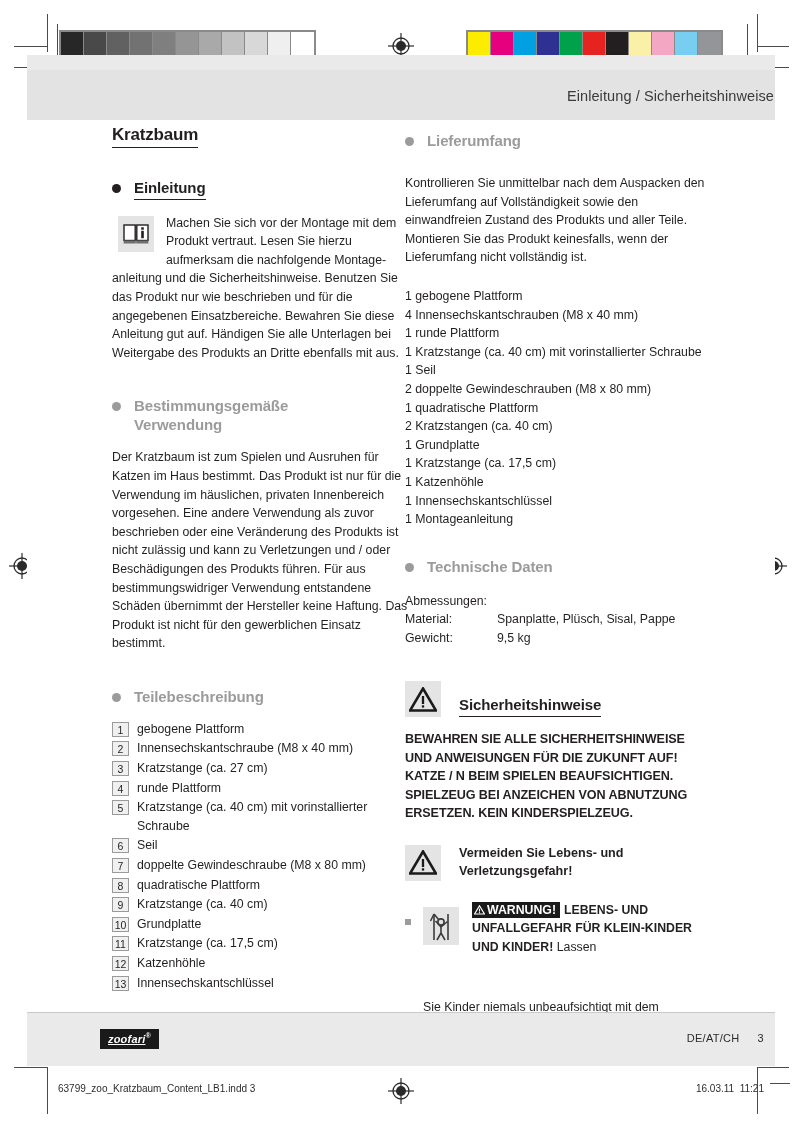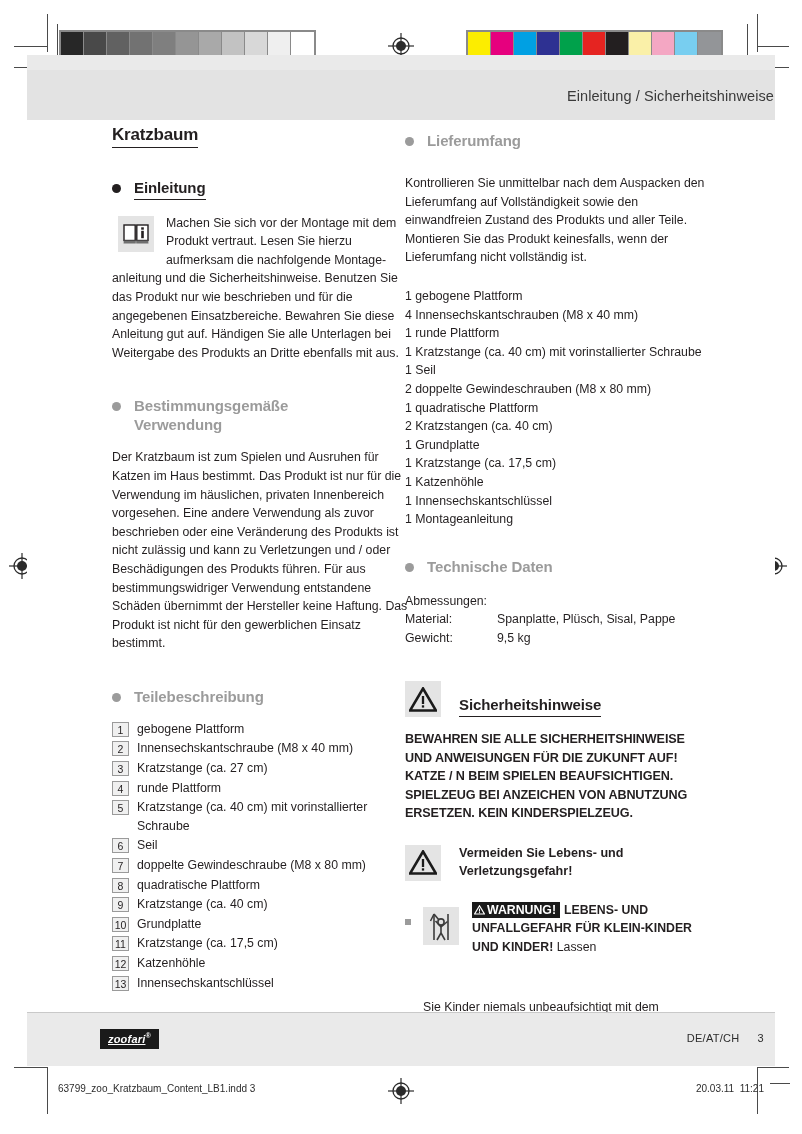--- a/index.html
+++ b/index.html
@@ -588,15 +588,15 @@
       </span>
     </div>
     <div class="warn-cont" style="margin-left:18px;margin-top:42px;">Sie Kinder niemals unbeaufsichtigt mit dem</div>
   </div>
 
   <div class="footer-band"></div>
   <div class="footer-logo"><span class="u">zoofari</span><span style="font-size:7px; vertical-align:super;">®</span></div>
   <div class="footer-right"><span>DE/AT/CH</span><span class="pg">3</span></div>
 
   <div class="printline left">63799_zoo_Kratzbaum_Content_LB1.indd   3</div>
-  <div class="printline right"><span>20.03.11</span>&nbsp;&nbsp;<span>11:21</span></div>
+  <div class="printline right"><span>16.03.11</span>&nbsp;&nbsp;<span>11:21</span></div>
 
 </div>
 
 </body></html>

